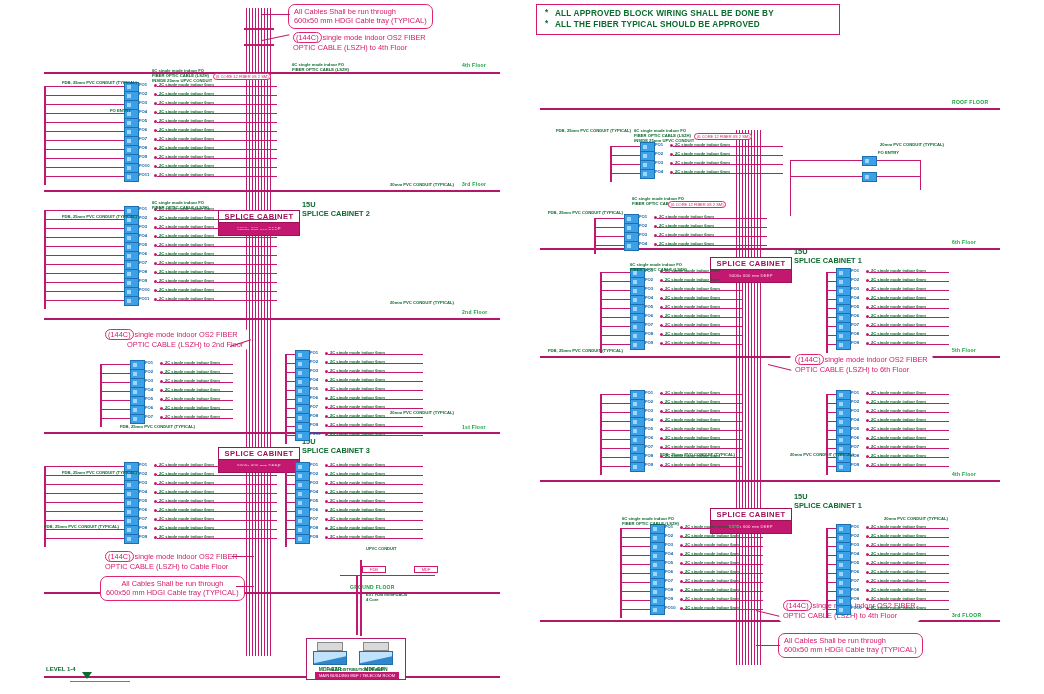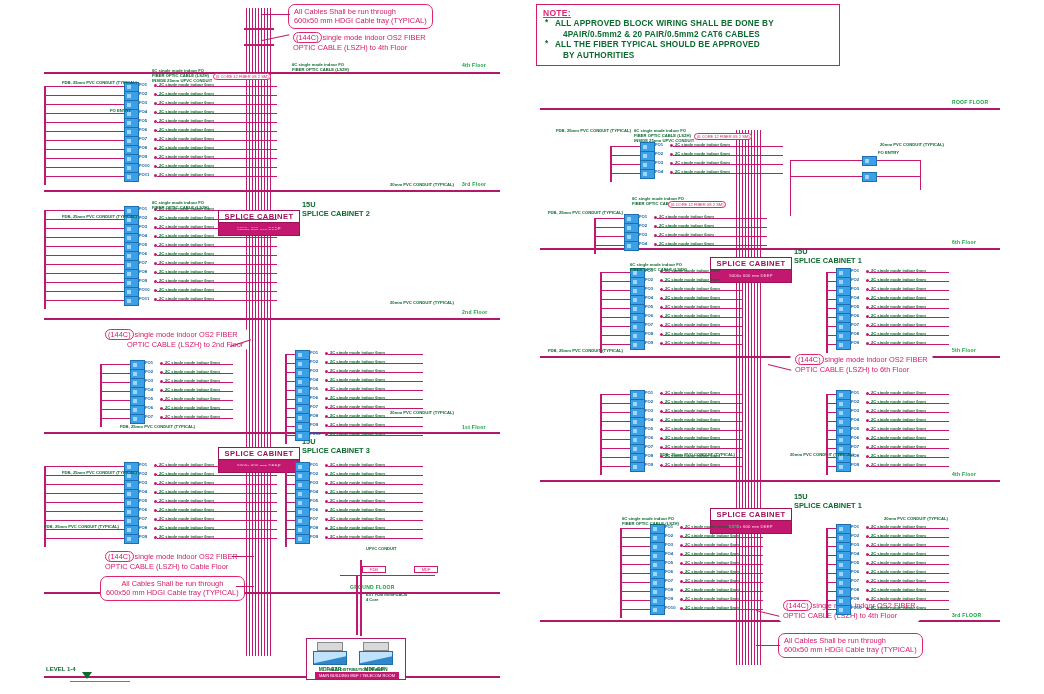--- a/index.html
+++ b/index.html
@@ -90,26 +90,23 @@
   .gndtri{position:absolute;width:0;height:0;border-left:5px solid transparent;
           border-right:5px solid transparent;border-top:7px solid #0a6b2e;}
   .gndline{position:absolute;height:1px;background:#7a7a7a;}
 </style>
 </head>
 <body>
 
 <div class="sheet">
 
   <div class="notebox" style="left:536px;top:4px;width:290px;">
-    <div class="nt">NOTE:</div>
     <ul>
       <li><span class="st">*</span><span>ALL APPROVED BLOCK WIRING SHALL BE DONE BY</span></li>
-      <li class="cont"><span>4PAIR/0.5mm2 &amp; 20 PAIR/0.5mm2 CAT6 CABLES</span></li>
       <li><span class="st">*</span><span>ALL THE FIBER TYPICAL SHOULD BE APPROVED</span></li>
-      <li class="cont"><span>BY AUTHORITIES</span></li>
     </ul>
   </div>
 
   <div class="callout" style="left:288px;top:4px;">
     <div>All Cables Shall be run through</div>
     <div>600x50 mm HDGI Cable tray (TYPICAL)</div>
   </div>
   <div class="callout" style="left:288px;top:30px;border:none;">
     <div><span class="tagpill">(144C)</span><span>single mode indoor OS2 FIBER</span></div>
     <div>OPTIC CABLE (LSZH) to 4th Floor</div>

